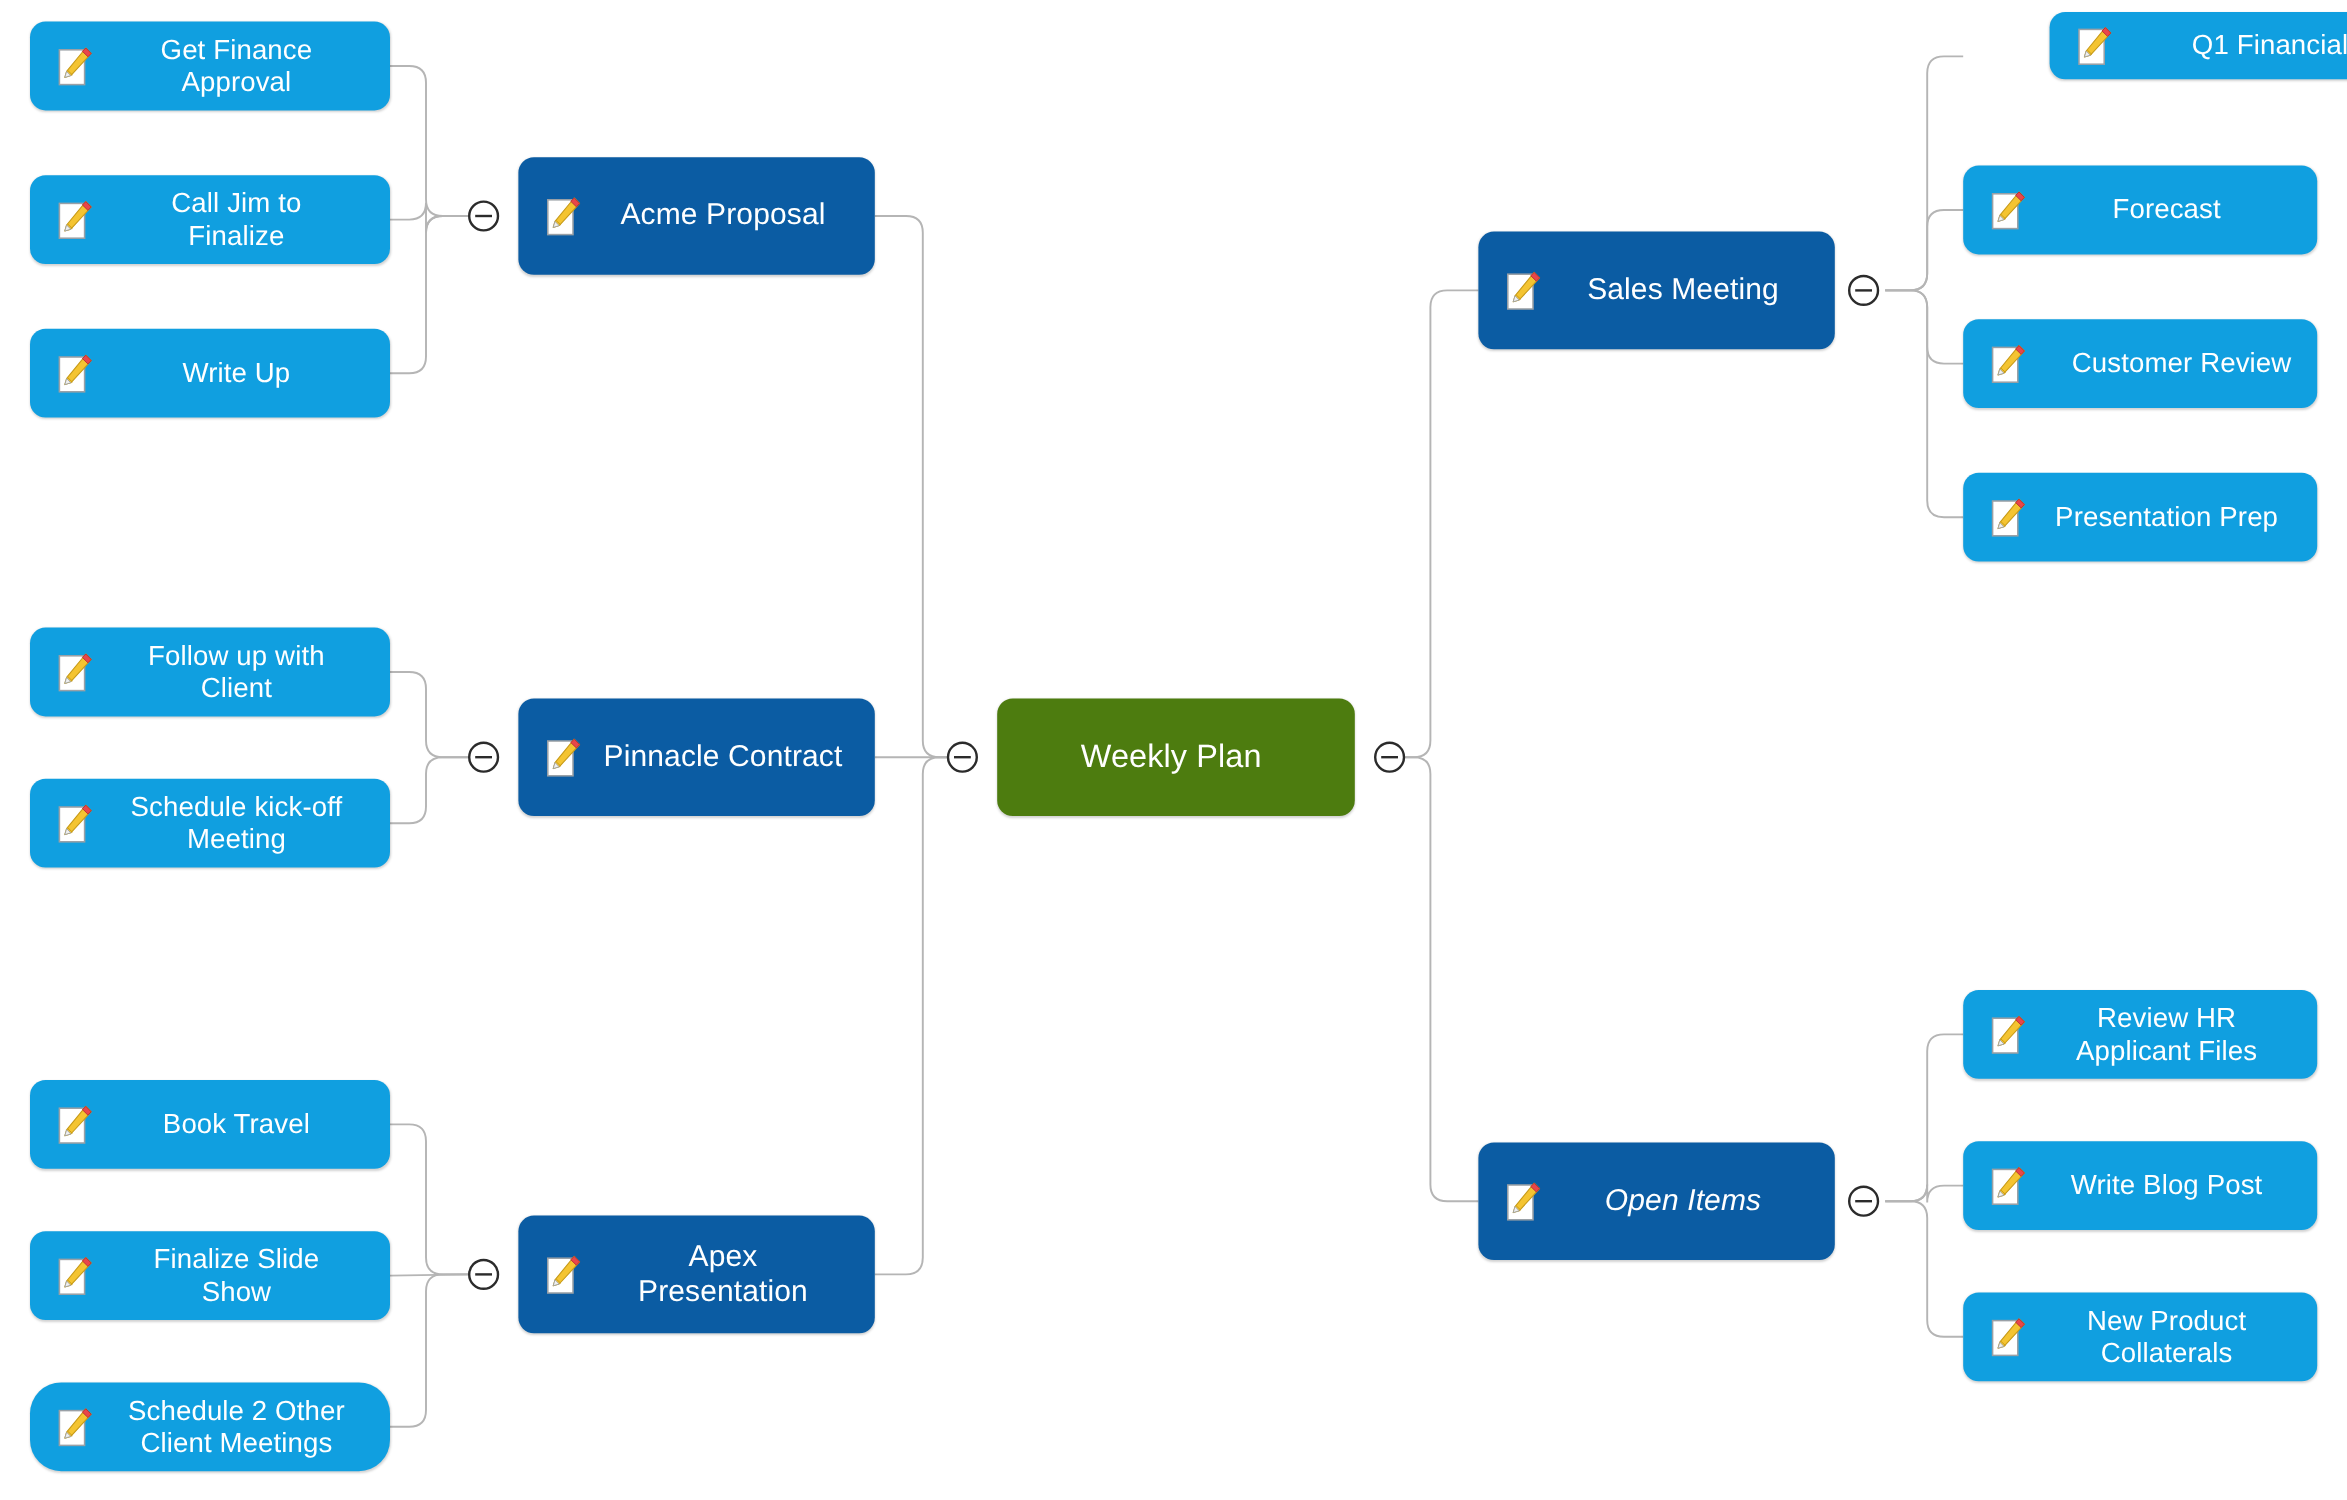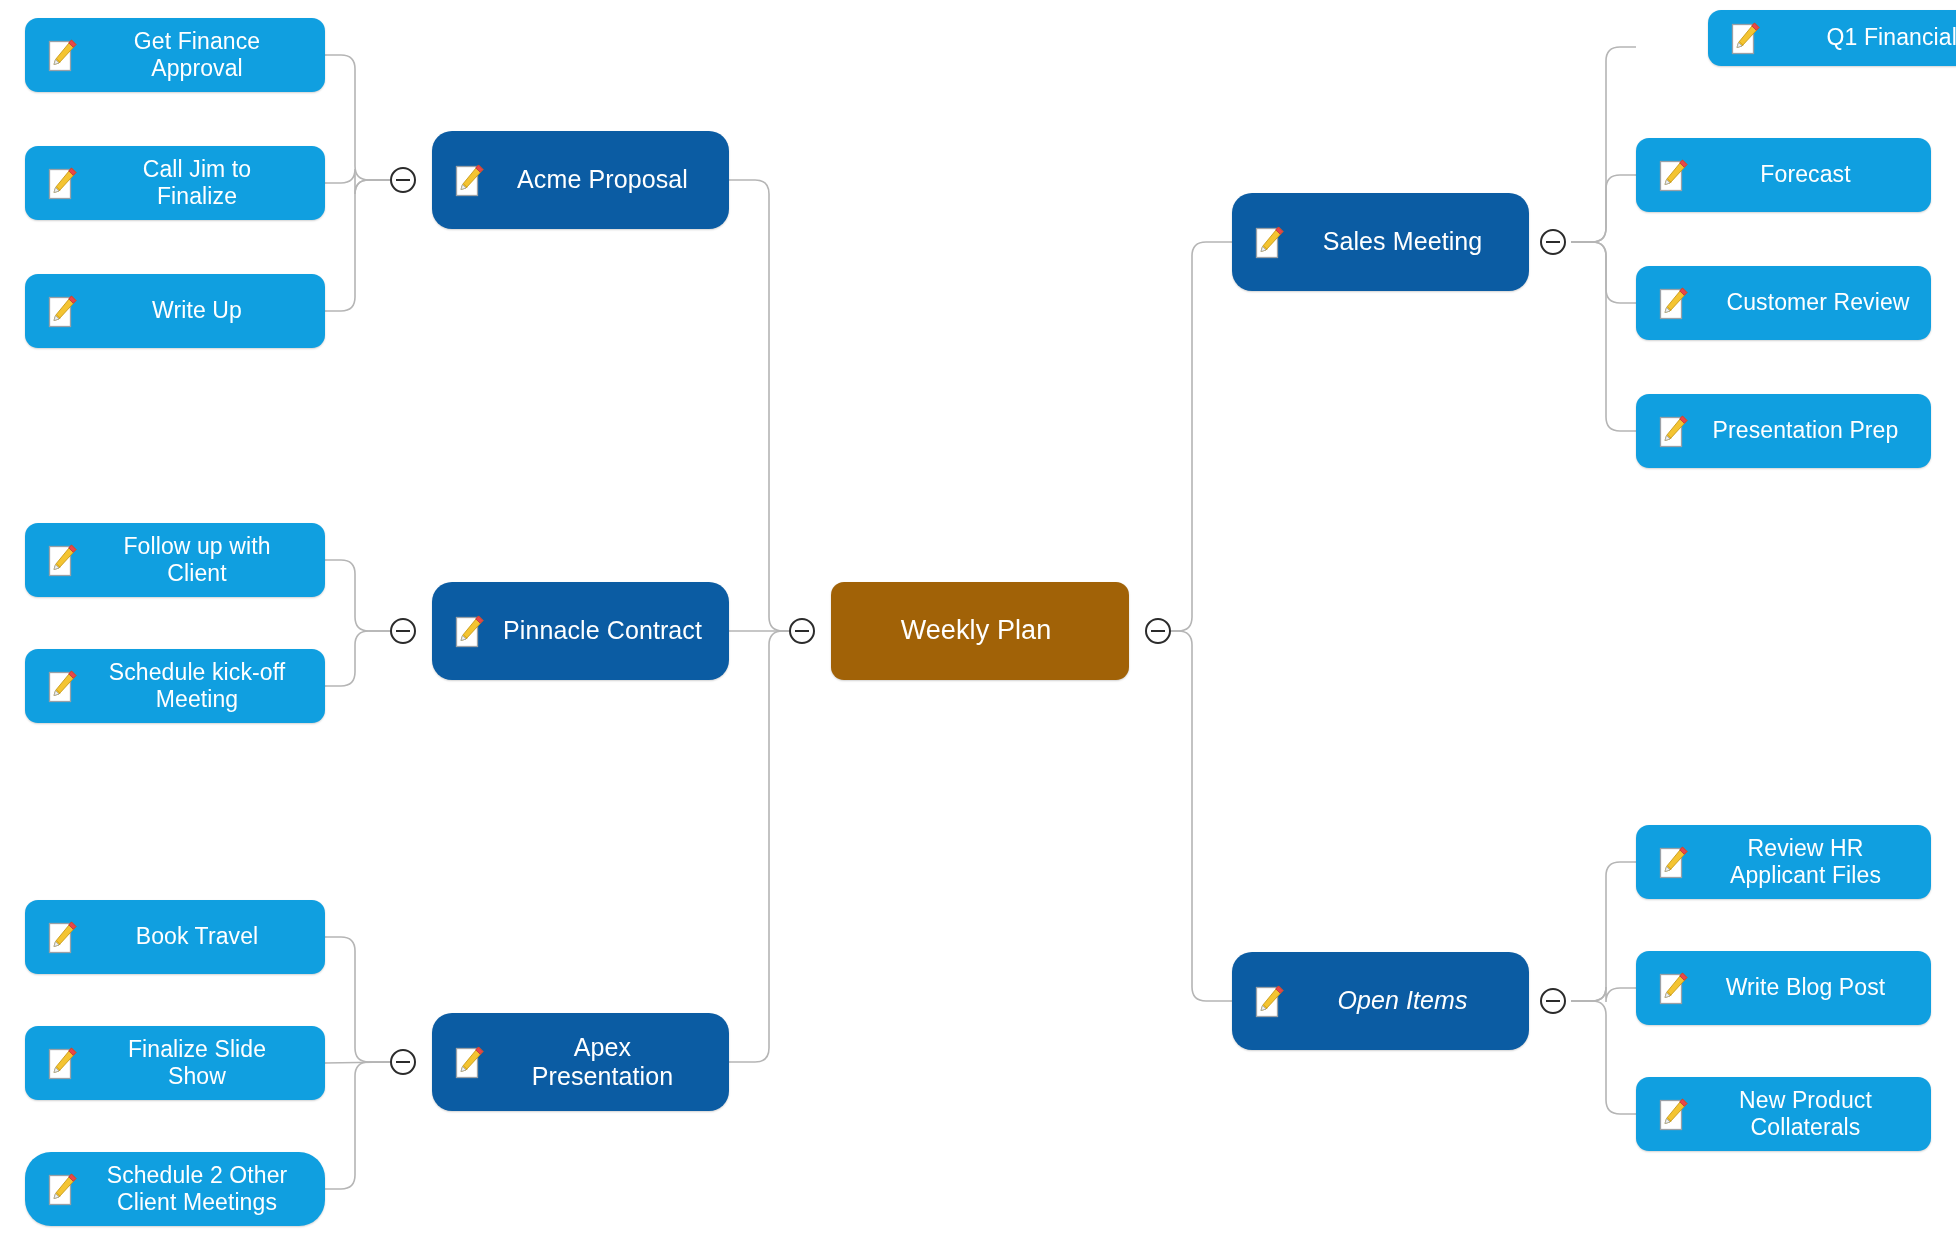--- a/index.html
+++ b/index.html
@@ -42,22 +42,22 @@
     flex: 1 1 auto;
     text-align: center;
     line-height: 1.18;
     letter-spacing: 0.1px;
     padding: 0 10px 0 2px;
     font-weight: 400;
     white-space: pre-line;
   }
 
   .node.leaf      { background: #109fe0; }
-  .node.mid       { background: #0b5ca3; border-radius: 20px; }
-  .node.root      { background: #a16207; }
+  .node.mid       { background: #0b5ca3; }
+  .node.root      { background: #4d7c0f; }
 
   .node.leaf .label { font-size: 23px; }
   .node.mid  .label { font-size: 25px; }
   .node.root .label { font-size: 27px; }
 
   
   .memo-icon {
     flex: 0 0 auto;
     width: 30px;
     height: 36px;

